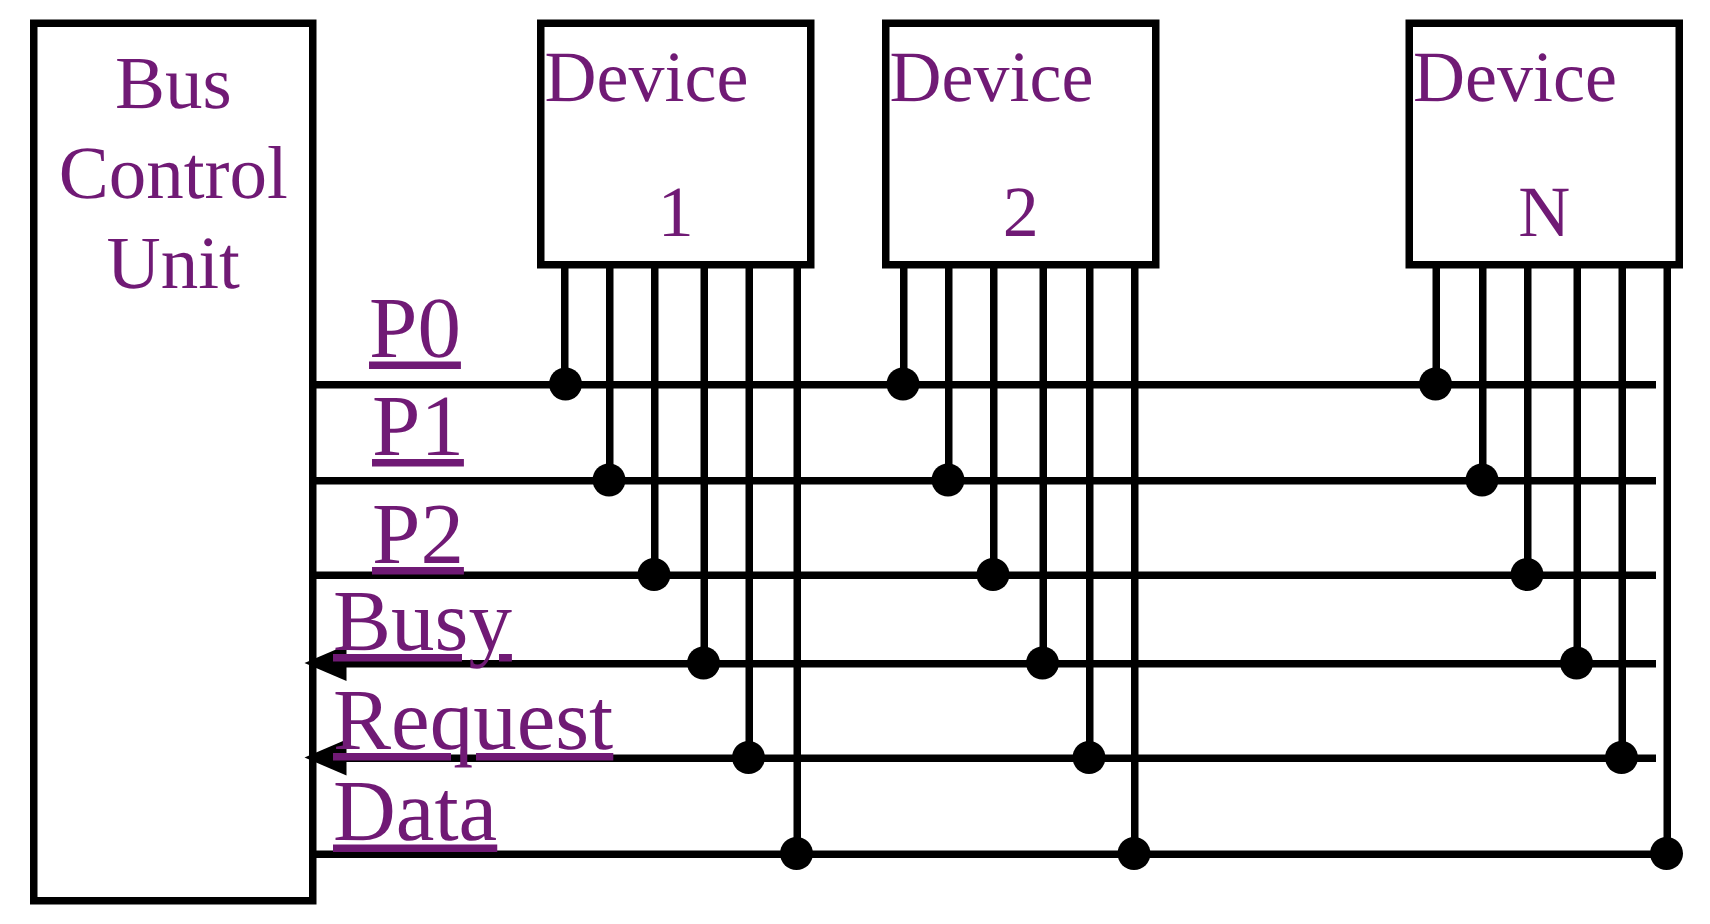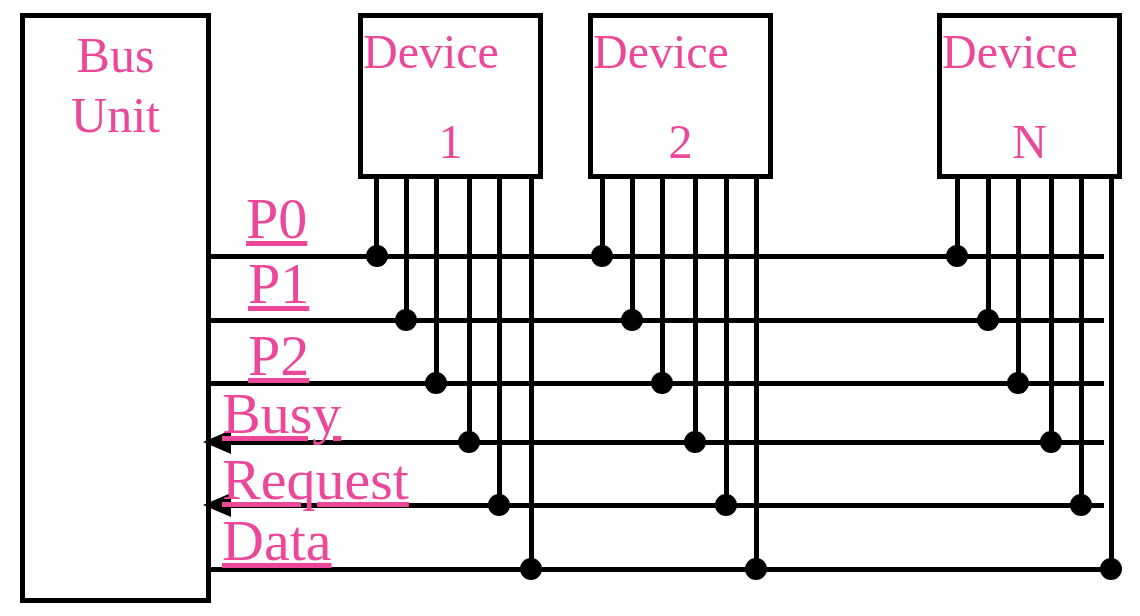--- a/index.html
+++ b/index.html
@@ -1,18 +1,18 @@
 <!DOCTYPE html>
 <html><head>
 <meta charset="utf-8">
 <style>
   html,body { margin:0; padding:0; background:#ffffff; }
   .stage {
     position:relative; width:1140px; height:616px; background:#ffffff;
-    font-family:"Liberation Serif", serif; color:#ec4899; overflow:hidden;
+    font-family:"Liberation Serif", serif; color:#701a75; overflow:hidden;
   }
   .box {
     position:absolute; border:5px solid #000; background:#fff; box-sizing:border-box;
   }
   .bcu { left:20px; top:13px; width:191px; height:590px;
          text-align:center; font-size:50px; line-height:1.2; padding-top:7px; }
   .device { top:13px; width:185px; height:166px; font-size:48px;
             display:flex; flex-direction:column; justify-content:space-between;
             padding:10px 0 8px 0; }
   .device-name { line-height:1; }
@@ -25,20 +25,21 @@
     border-right:28px solid #000; }
   .bus-label { position:absolute; font-size:58px; line-height:1; white-space:nowrap;text-decoration:underline; }
 </style>
 </head>
 <body>
 
 <div class="stage">
 
   <div class="box bcu">
     <div>Bus</div>
+    <div>Control</div>
     <div>Unit</div>
   </div>
 
   <div class="box device" style="left:358px;">
     <div class="device-name">Device</div>
     <div class="device-number">1</div>
   </div>
   <div class="box device" style="left:588px;">
     <div class="device-name">Device</div>
     <div class="device-number">2</div>

